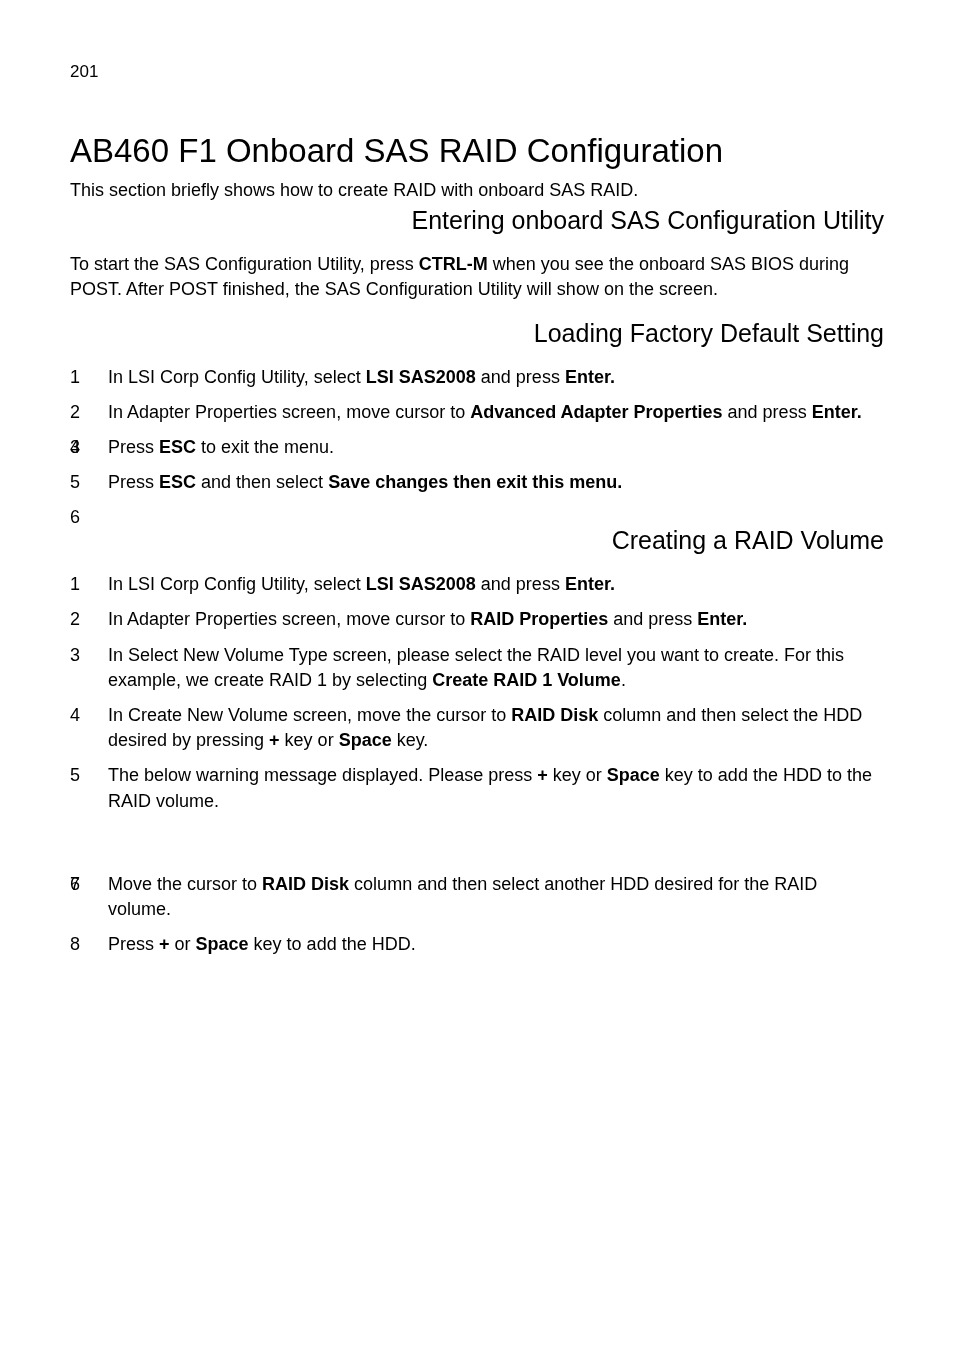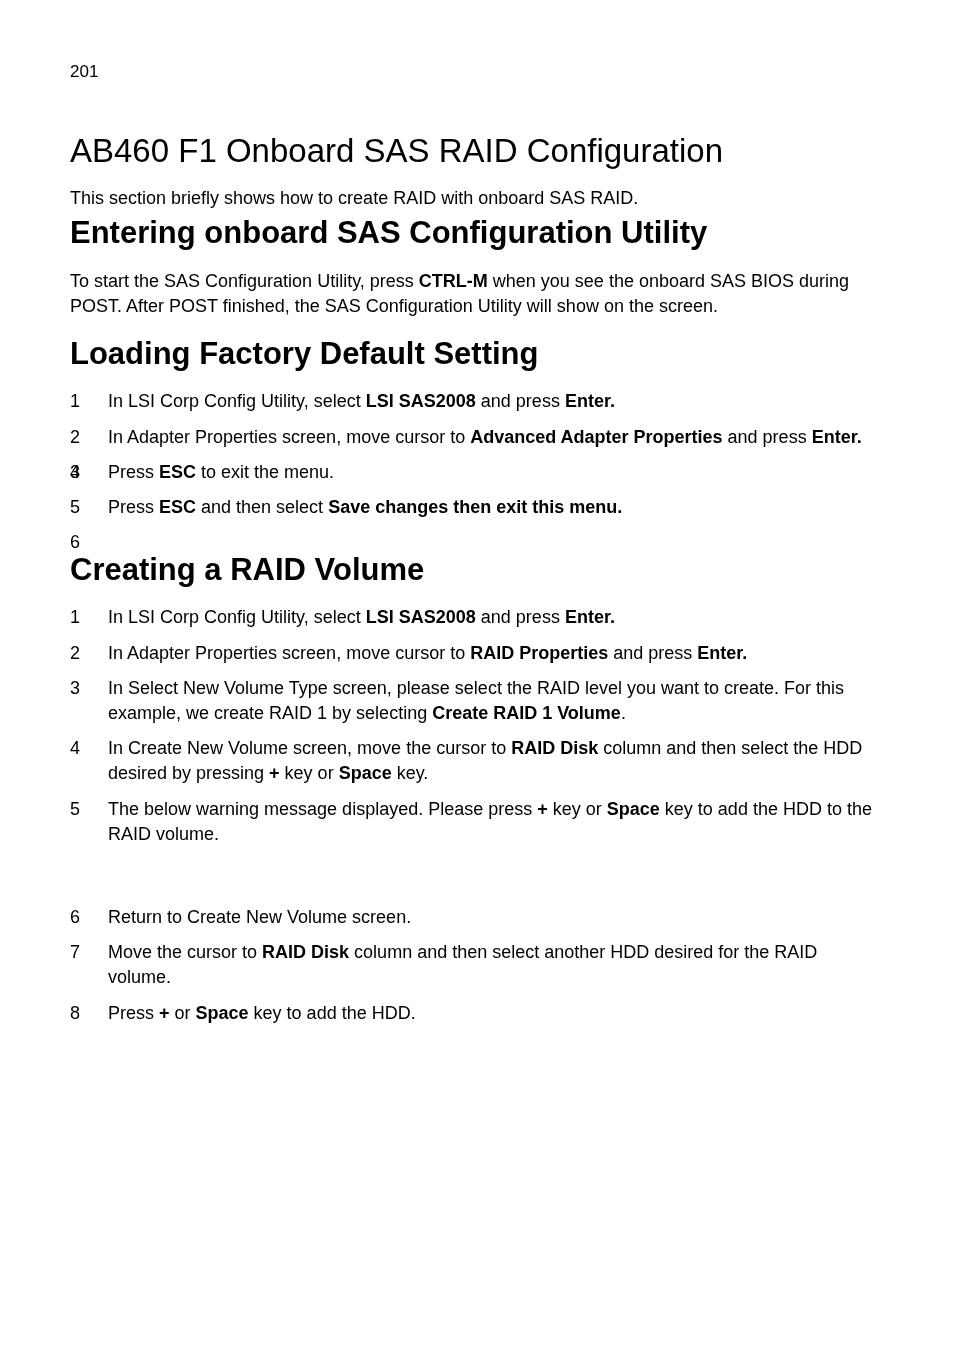--- a/index.html
+++ b/index.html
@@ -16,29 +16,30 @@
       padding: 60px 70px 70px 70px;
       line-height: 1.4;
     }
     .page-number {
       font-size: 17px;
       margin-bottom: 44px;
     }
     h1 {
       font-size: 33px;
       font-weight: normal;
-      margin-bottom: 12px;
+      margin-bottom: 4px;
     }
     .intro {
       font-size: 18px;
     }
     h2 {
-      font-size: 31px;
-      font-weight: bold;
+      font-size: 25px;
+      font-weight: normal;
       margin-bottom: 14px;
+      text-align: right;
     }
     .section-para {
       font-size: 18px;
       margin-bottom: 13px;
     }
     ol {
       list-style: none;
       counter-reset: item;
       margin-bottom: 28px;
     }
@@ -79,16 +80,16 @@
     <li><span class="num">6</span></li>
   </ol>
 
 <h2>Creating a RAID Volume</h2>
 <ol id="section3-list">
     <li><span class="num">1</span><span><span>In LSI Corp Config Utility, select </span><span class="bold">LSI SAS2008</span><span> and press </span><span class="bold">Enter.</span></span></li>
     <li><span class="num">2</span><span><span>In Adapter Properties screen, move cursor to </span><span class="bold">RAID Properties</span><span> and press </span><span class="bold">Enter.</span></span></li>
     <li><span class="num">3</span><span><span>In Select New Volume Type screen, please select the RAID level you want to create. For this example, we create RAID 1 by selecting </span><span class="bold">Create RAID 1 Volume</span><span>.</span></span></li>
     <li><span class="num">4</span><span><span>In Create New Volume screen, move the cursor to </span><span class="bold">RAID Disk</span><span> column and then select the HDD desired by pressing </span><span class="bold">+</span><span> key or </span><span class="bold">Space</span><span> key.</span></span></li>
     <li style="margin-bottom: 58px;"><span class="num">5</span><span><span>The below warning message displayed. Please press </span><span class="bold">+</span><span> key or </span><span class="bold">Space</span><span> key to add the HDD to the RAID volume.</span></span></li>
-    <li><span class="num">6</span><span><span>Return to Create New Volume screen.</span></span></li>
+    <li><span class="num">6</span></li>
     <li><span class="num">7</span><span><span>Move the cursor to </span><span class="bold">RAID Disk</span><span> column and then select another HDD desired for the RAID volume.</span></span></li>
     <li><span class="num">8</span><span><span>Press </span><span class="bold">+</span><span> or </span><span class="bold">Space</span><span> key to add the HDD.</span></span></li>
   </ol>
 
 </body></html>

